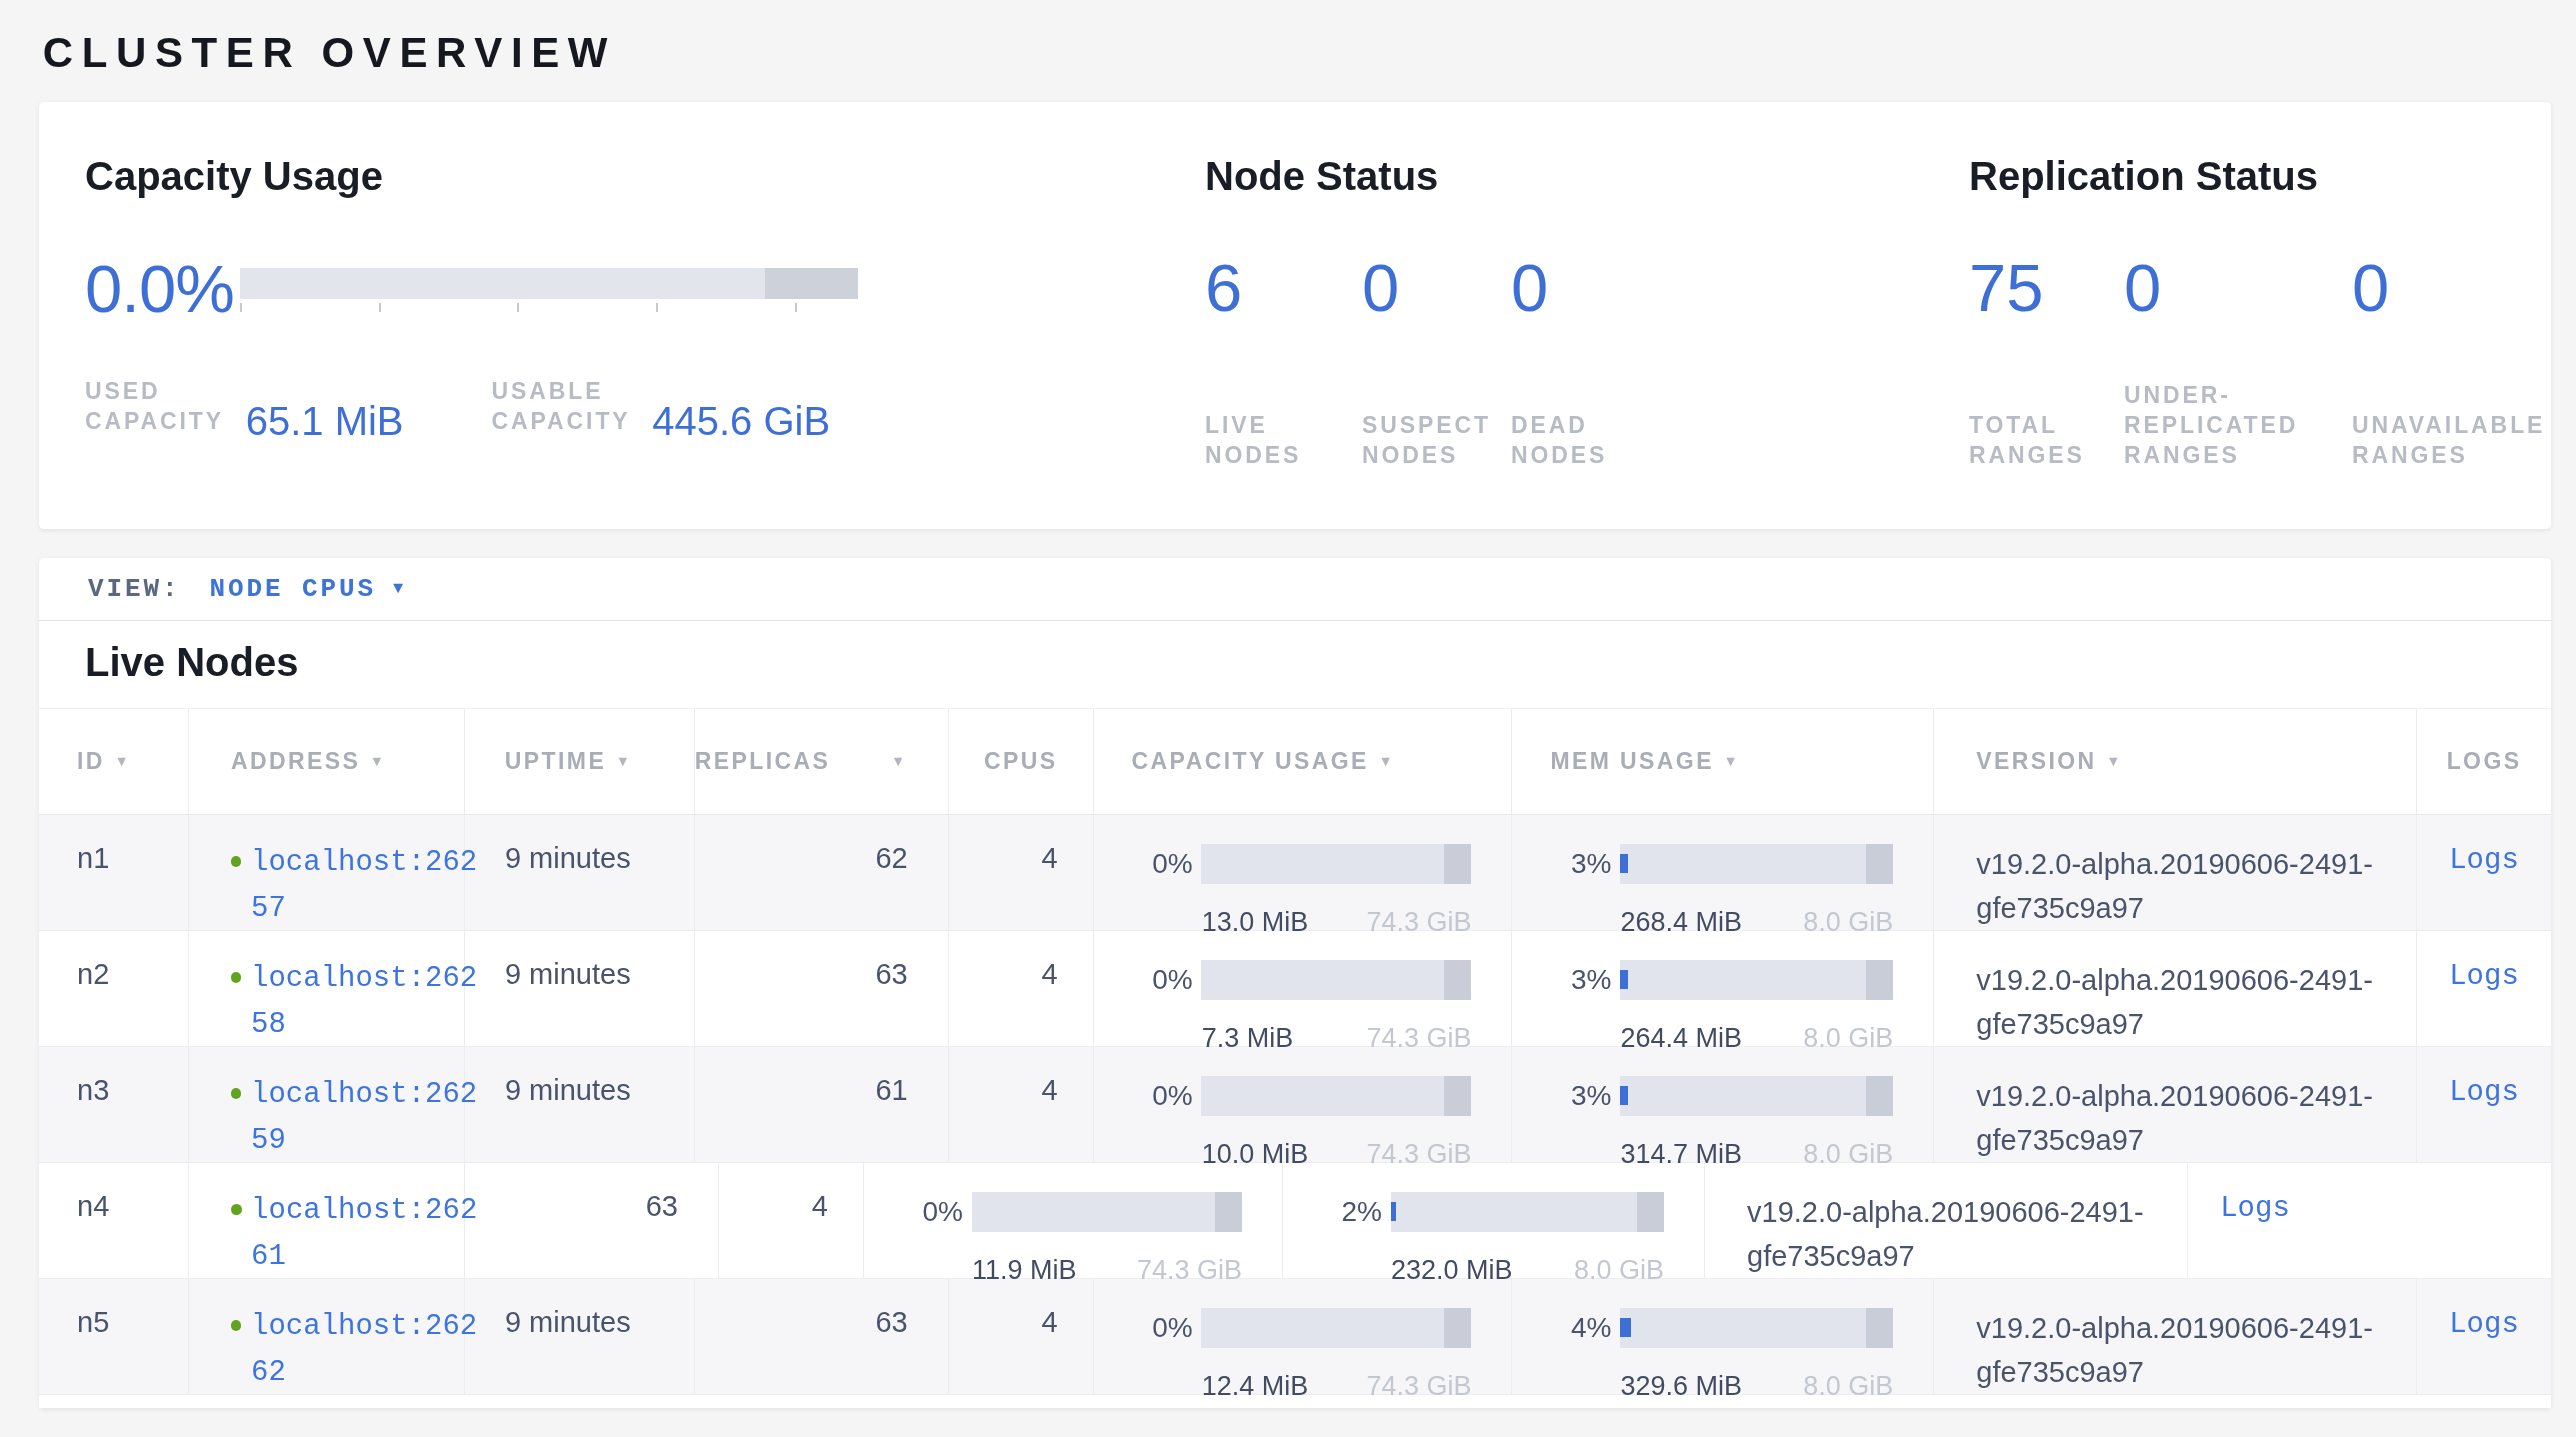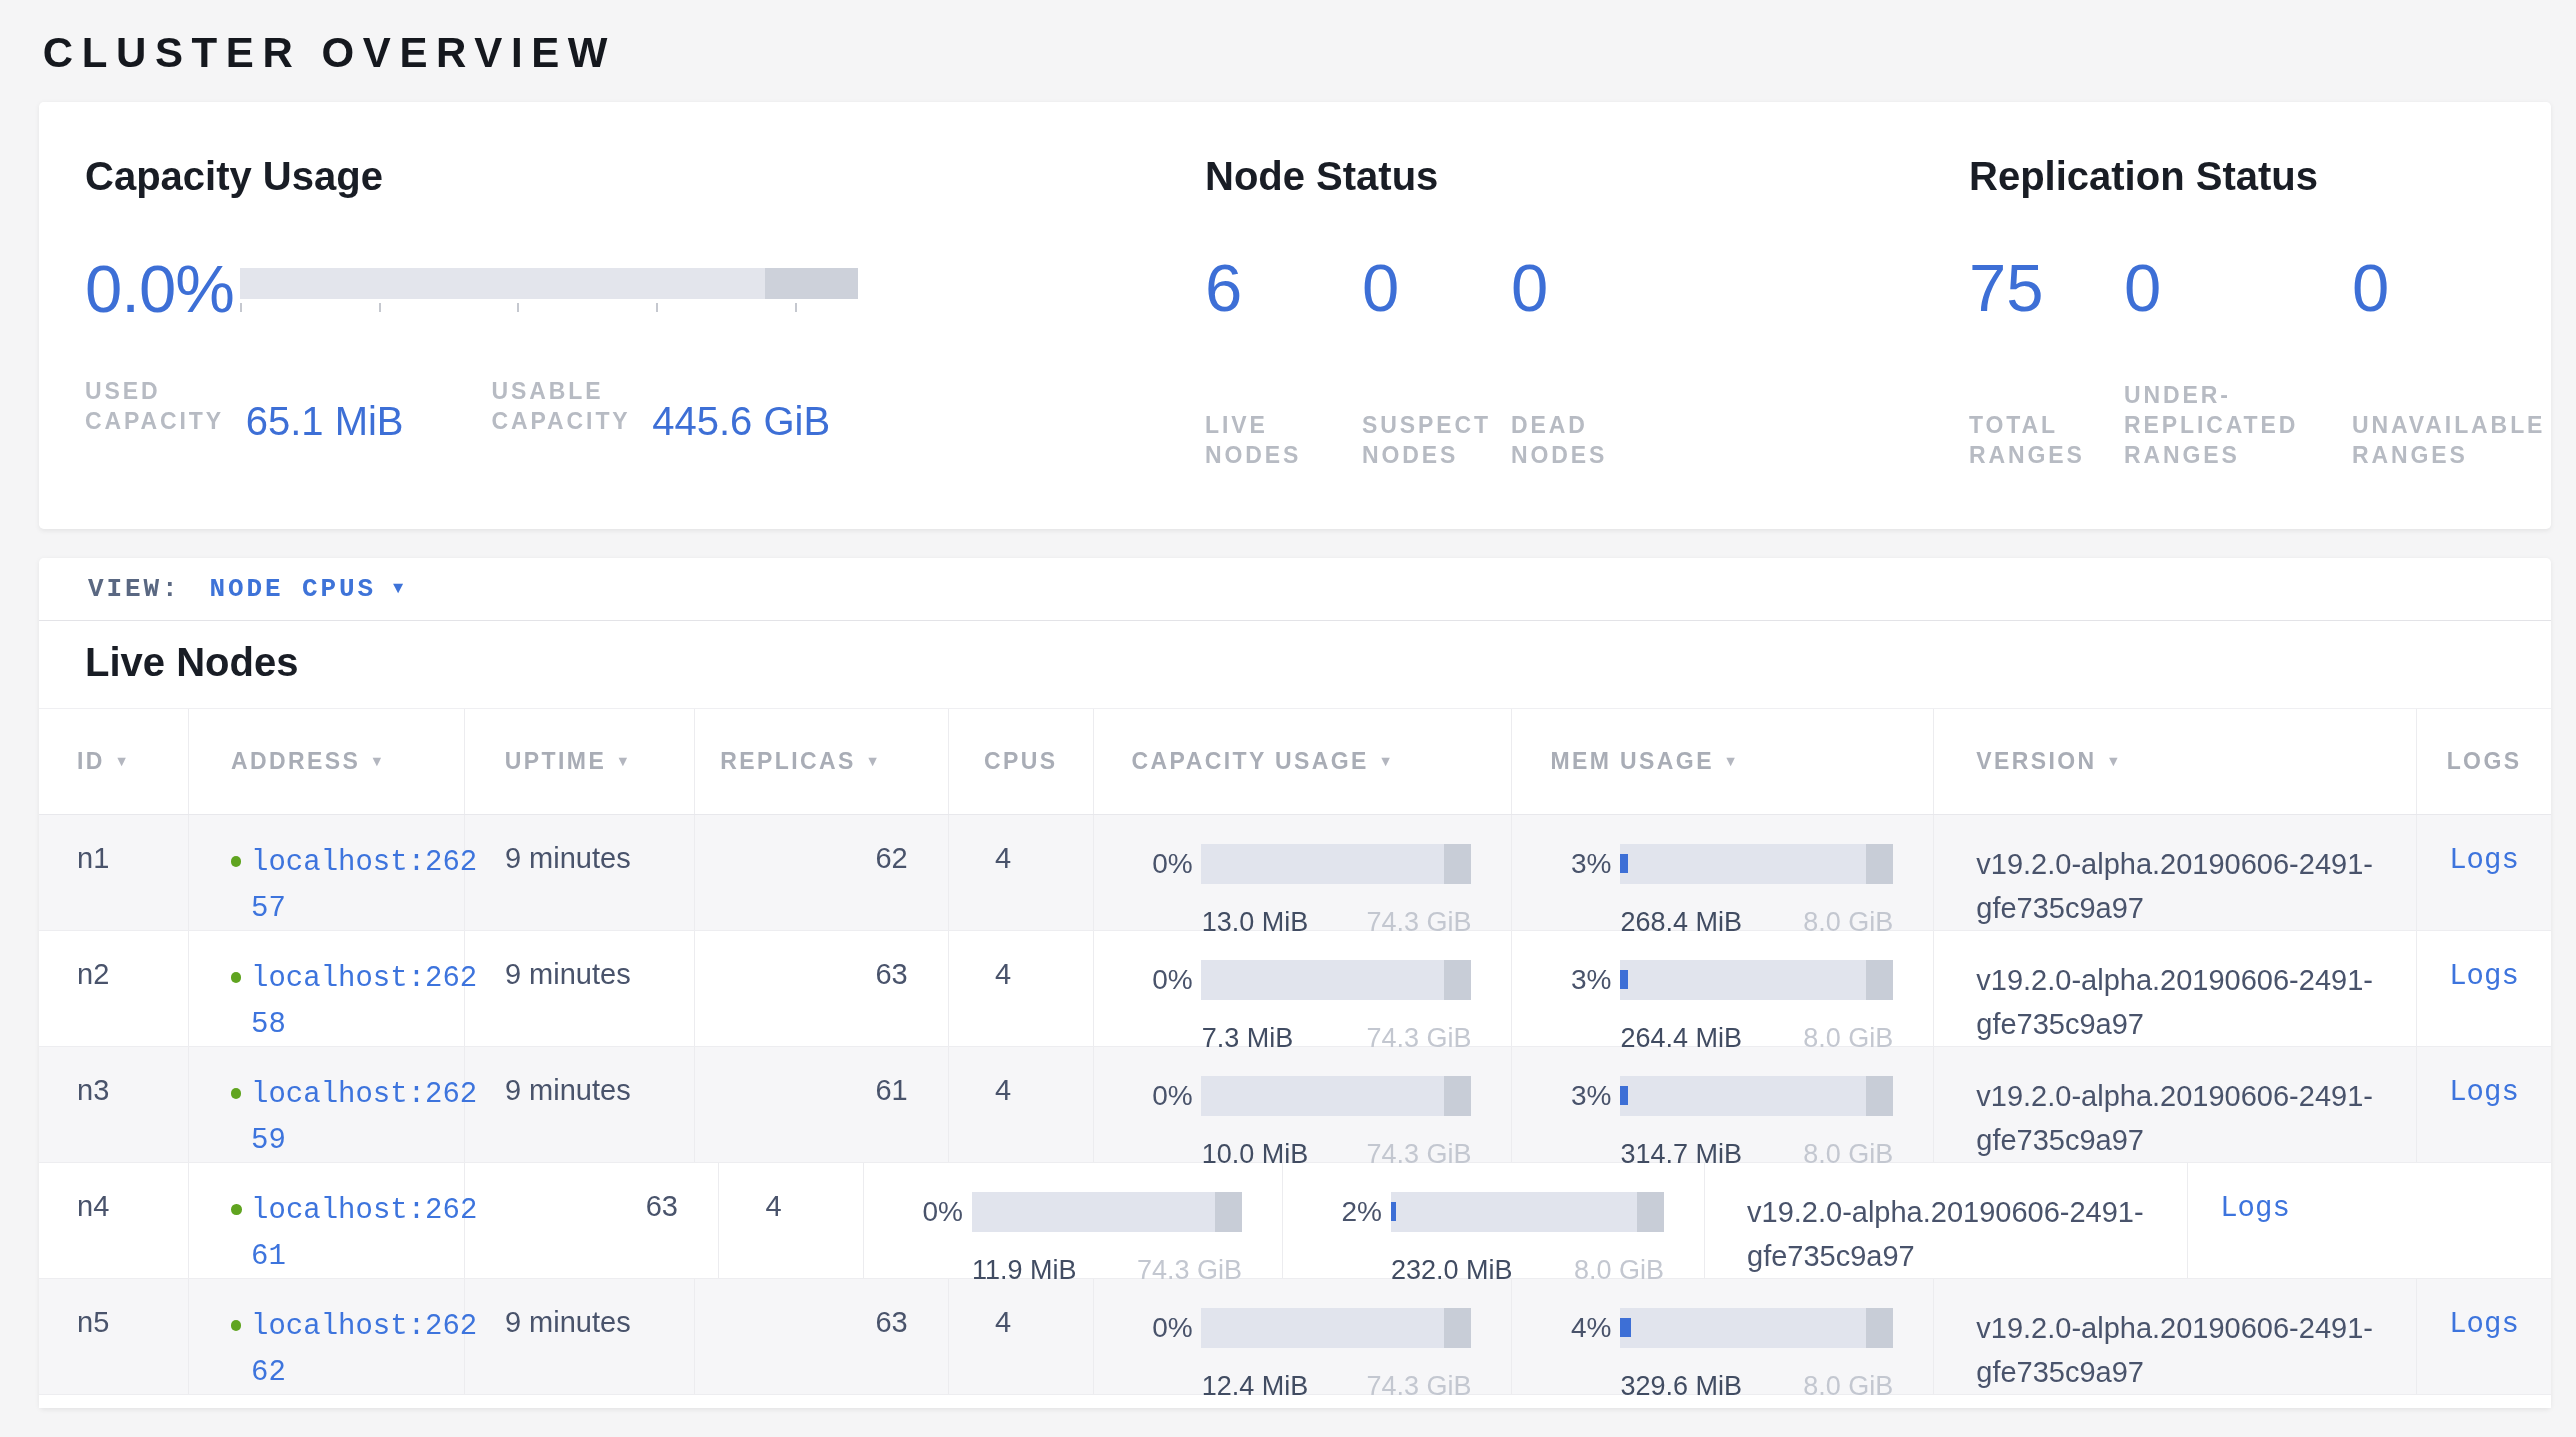--- a/index.html
+++ b/index.html
@@ -109,21 +109,21 @@
   .tr { display:flex; height:116px; border-bottom:1px solid #ededf0; background:#ffffff; }
   .tbody .tr:nth-child(odd) { background:#f6f6f8; }
   .td {
     height:100%; padding-top:27px; font-size:29px; color:#49536b;
     border-right:1px solid #ececef;
   }
   .c-id     { width:150px; padding-left:38px; }
   .c-addr   { width:276px; padding-left:42px; display:flex; align-items:flex-start; padding-top:25px; }
   .c-uptime { width:230px; padding-left:40px; }
   .c-repl   { width:254px; padding-right:40px; text-align:right; }
-  .c-cpus   { width:145px; padding-right:35px; text-align:center; }
+  .c-cpus   { width:145px; padding-right:35px; text-align:right; }
   .c-cap    { width:419px; padding:29px 40px 0 38px; }
   .c-mem    { width:422px; padding:29px 40px 0 38px; }
   .c-ver    { width:483px; padding-left:42px; padding-right:29px; line-height:44px; white-space:pre-line; }
   .c-logs   { width:134px; text-align:center; border-right:none; }
   .th.c-cap, .th.c-mem { padding-top:0; }
   .th.c-addr { padding-top:0; align-items:center; }
 
   .dot { width:10.5px; height:10.5px; border-radius:50%; background:#60a420; margin:16.3px 9.6px 0 0; flex:none; }
   .link { color:#3d74dd; text-decoration:none; cursor:pointer;font-family:Liberation Mono, monospace; }
   .addr { line-height:46px; white-space:pre-line; }
@@ -248,21 +248,21 @@
         <span class="sort-icon">▼</span>
       </div>
       <div class="th c-addr">
         <span>ADDRESS</span>
         <span class="sort-icon">▼</span>
       </div>
       <div class="th c-uptime">
         <span>UPTIME</span>
         <span class="sort-icon">▼</span>
       </div>
-      <div class="th c-repl" style="justify-content:center;">
+      <div class="th c-repl" style="justify-content:space-between;">
         <span>REPLICAS</span>
         <span class="sort-icon">▼</span>
       </div>
       <div class="th c-cpus" style="justify-content:flex-end;">
         <span>CPUS</span>
       </div>
       <div class="th c-cap">
         <span>CAPACITY USAGE</span>
         <span class="sort-icon">▼</span>
       </div>

